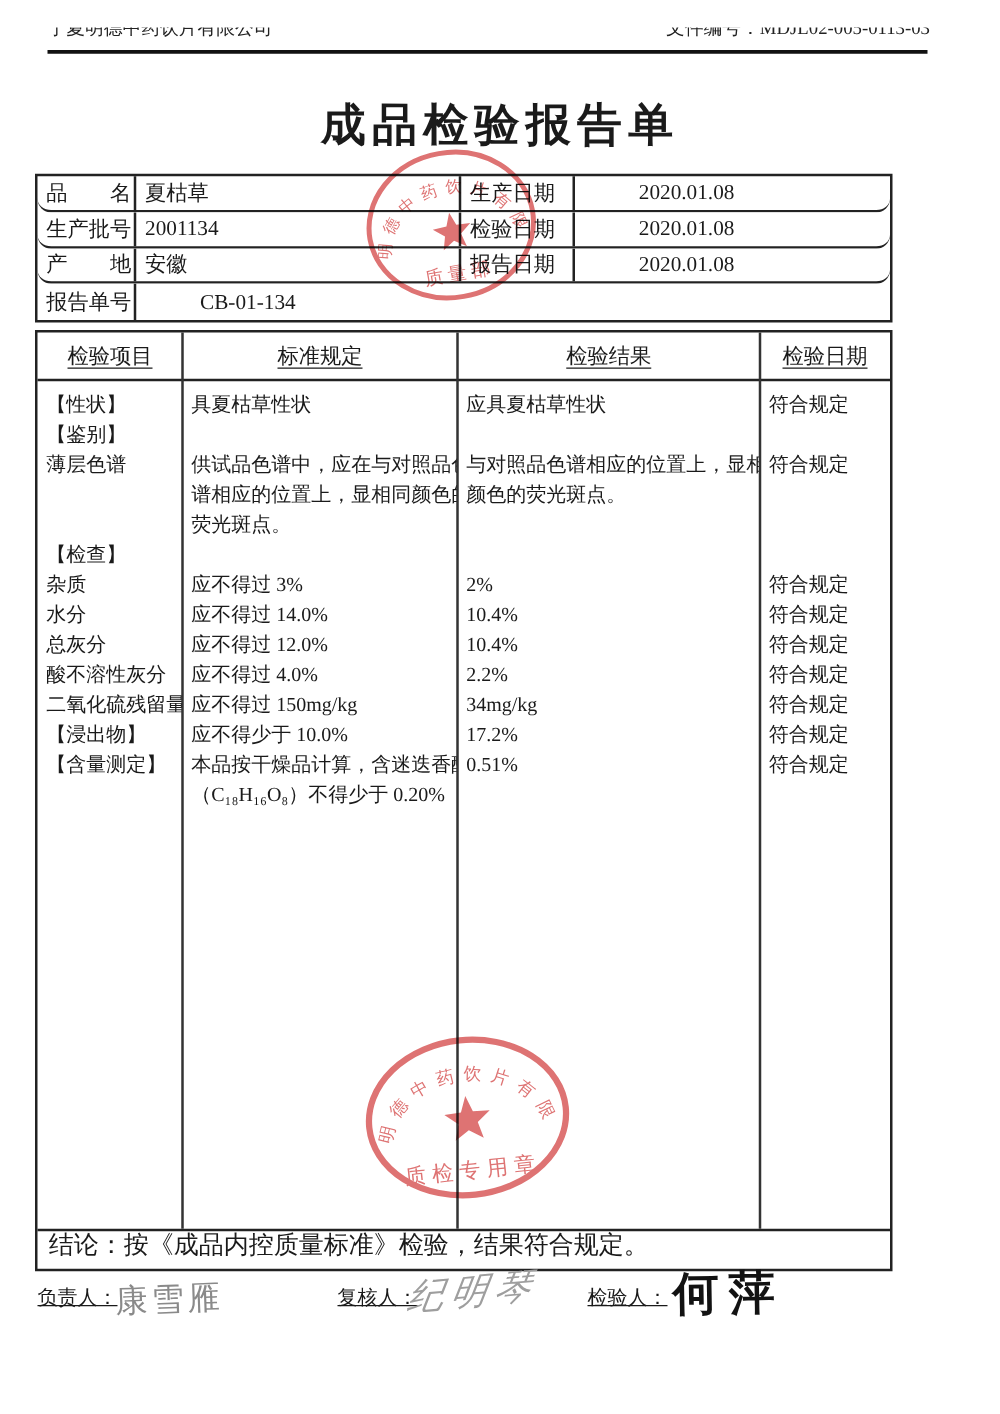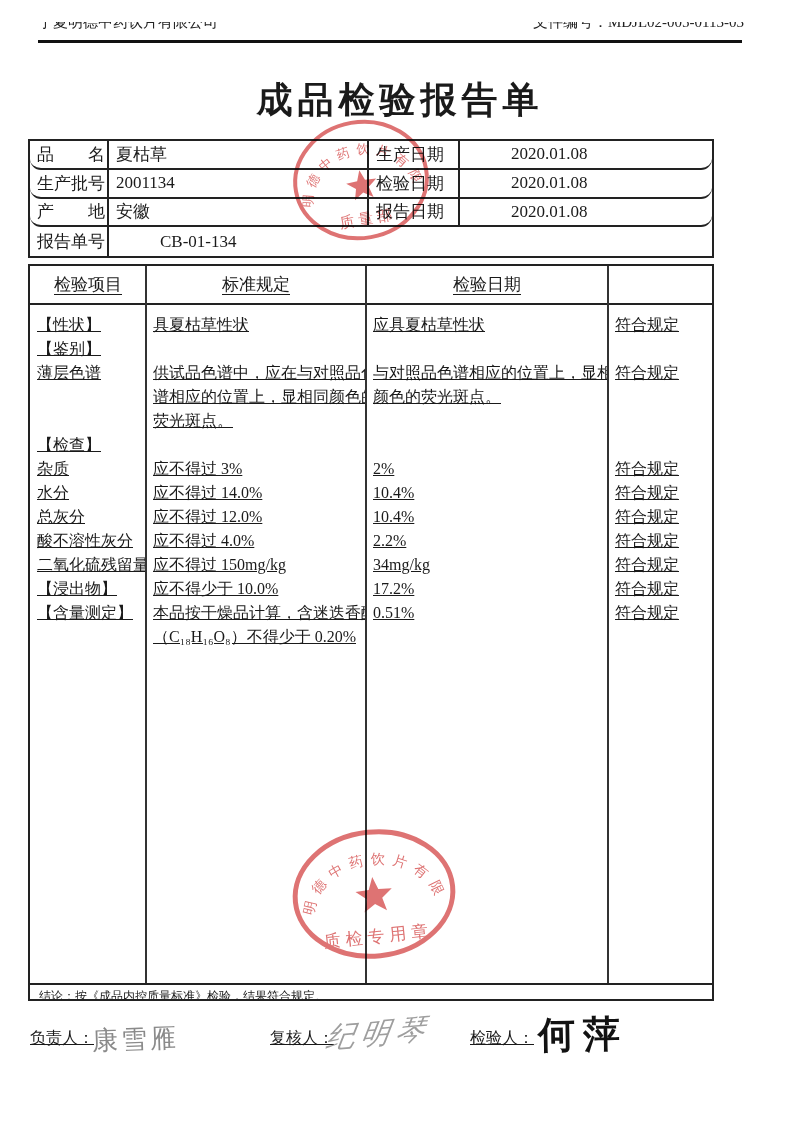--- a/index.html
+++ b/index.html
@@ -30,23 +30,23 @@
   .main-table { position:absolute; left:28px; top:264px; width:686px; border:2px solid #222; }
   .hb { position:relative; }
   .vline { position:absolute; top:0; width:2px; background:#333; height:100%; }
   .vl1 { left:115px; } .vl2 { left:335px; } .vl3 { left:577px; }
   .insp-header { display:grid; grid-template-columns:116px 220px 242px 104px; height:39px;
     border-bottom:2px solid #222; font-size:17px; }
   .insp-header > div { display:flex; align-items:center; justify-content:center; }
   .insp-header span { text-decoration:underline; text-underline-offset:4px; }
   .insp-body { height:678px; padding-top:8px; }
   .insp-row { display:grid; grid-template-columns:116px 220px 242px 104px; height:24px;
-    line-height:24px; font-size:16px;text-decoration:underline; }
+    line-height:24px; font-size:16px; }
   .insp-row > div { padding-left:7px; white-space:nowrap; overflow:hidden; }
-  .conclusion-row { height:16px; border-top:2px solid #222; font-size:12px;
+  .conclusion-row { height:32px; border-top:2px solid #222; font-size:20px;
     line-height:22px; padding-left:9px; white-space:nowrap; overflow:hidden; }
 
   
   .stamp { position:absolute; mix-blend-mode:multiply; opacity:0.85; }
   .stamp-top { left:285px; top:110px; }
   .stamp-bottom { left:286px; top:824px; }
 
   
   .sig-label { position:absolute; font-size:16px; top:1028px;text-decoration:underline; }
   .sig-name { position:absolute; white-space:nowrap; }
@@ -97,20 +97,23 @@
   </div>
 
   <div class="main-table">
     <div class="hb">
       <div class="insp-header">
         <div>
             <span>检验项目</span>
           </div>
         <div>
             <span>标准规定</span>
+          </div>
+        <div>
+            <span>检验结果</span>
           </div>
         <div>
             <span>检验日期</span>
           </div>
       </div>
       <div class="insp-body">
 
           <div class="insp-row">
             <div>【性状】</div>
             <div>具夏枯草性状</div>

